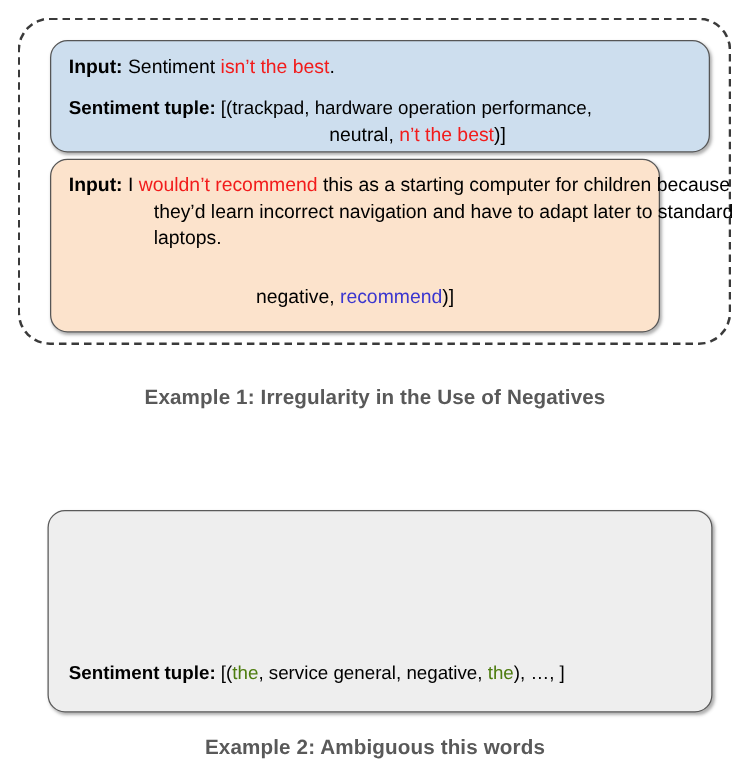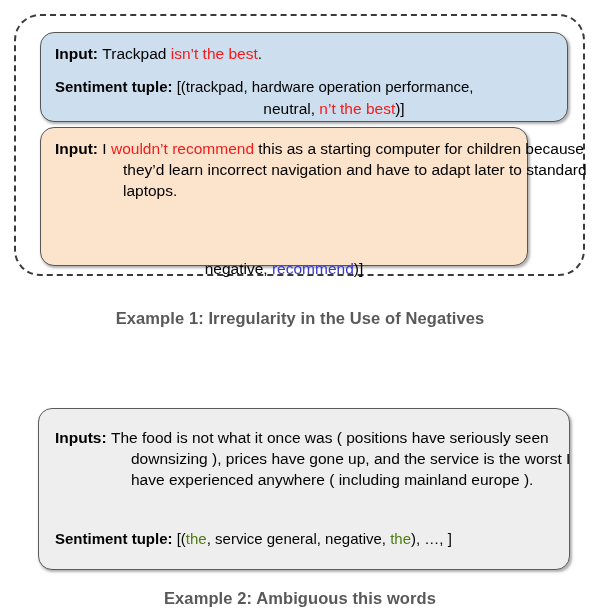--- a/index.html
+++ b/index.html
@@ -115,48 +115,45 @@
   .caption-1 { top: 309px; }
   .caption-2 { top: 589px; }
 </style>
 </head>
 <body>
 
 <div class="dashed-group"></div>
 
 <div class="card card-blue">
   <div class="blk hang" style="left:14px; top:10px; width:500px;">
-    <span class="lbl">Input:</span><span>&nbsp;</span><span>Trackpad </span><span class="hl-red">isn’t the best</span><span>.</span>
+    <span class="lbl">Input:</span><span>&nbsp;</span><span>Sentiment </span><span class="hl-red">isn’t the best</span><span>.</span>
   </div>
 
   <div class="row" style="left:14px; top:44px;">
     <span class="lbl">Sentiment tuple:</span><span>&nbsp;</span><span>[(trackpad, hardware operation performance,</span>
   </div>
 
   <div class="ctr-line" style="top:65px;padding-left:30px;">
     <span>neutral, </span><span class="hl-red">n’t the best</span><span>)]</span>
   </div>
 </div>
 
 <div class="card card-orange">
   <div class="blk hang" style="left:14px; top:10px; width:496px;">
     <span class="lbl">Input:</span><span>&nbsp;</span><span>I </span><span class="hl-red">wouldn’t recommend</span><span> this as a starting computer for children because they’d learn incorrect navigation and have to adapt later to standard laptops.</span>
   </div>
 
 
-  <div class="ctr-line" style="top:130px;">
+  <div class="ctr-line" style="top:99px;">
     <span>negative, </span><span class="hl-blue">recommend</span><span>)]</span>
   </div>
 </div>
 
 <div class="caption caption-1">Example 1: Irregularity in the Use of Negatives</div>
 
 <div class="card card-gray">
-  <div class="blk hang-wide" style="left:16px; top:18px; width:462px;">
-    <span class="lbl">Inputs:</span><span>&nbsp;</span><span>The food is not what it once was ( positions have seriously seen downsizing ), prices have gone up, and the service is the worst I have experienced anywhere ( including mainland europe ).</span>
-  </div>
 
   <div class="row" style="left:16px; top:120px;">
     <span class="lbl">Sentiment tuple:</span><span>&nbsp;</span><span>[(</span><span class="hl-olive">the</span><span>, service general, negative, </span><span class="hl-olive">the</span><span>), …, ]</span>
   </div>
 </div>
 
 <div class="caption caption-2">Example 2: Ambiguous this words</div>
 
 </body></html>

